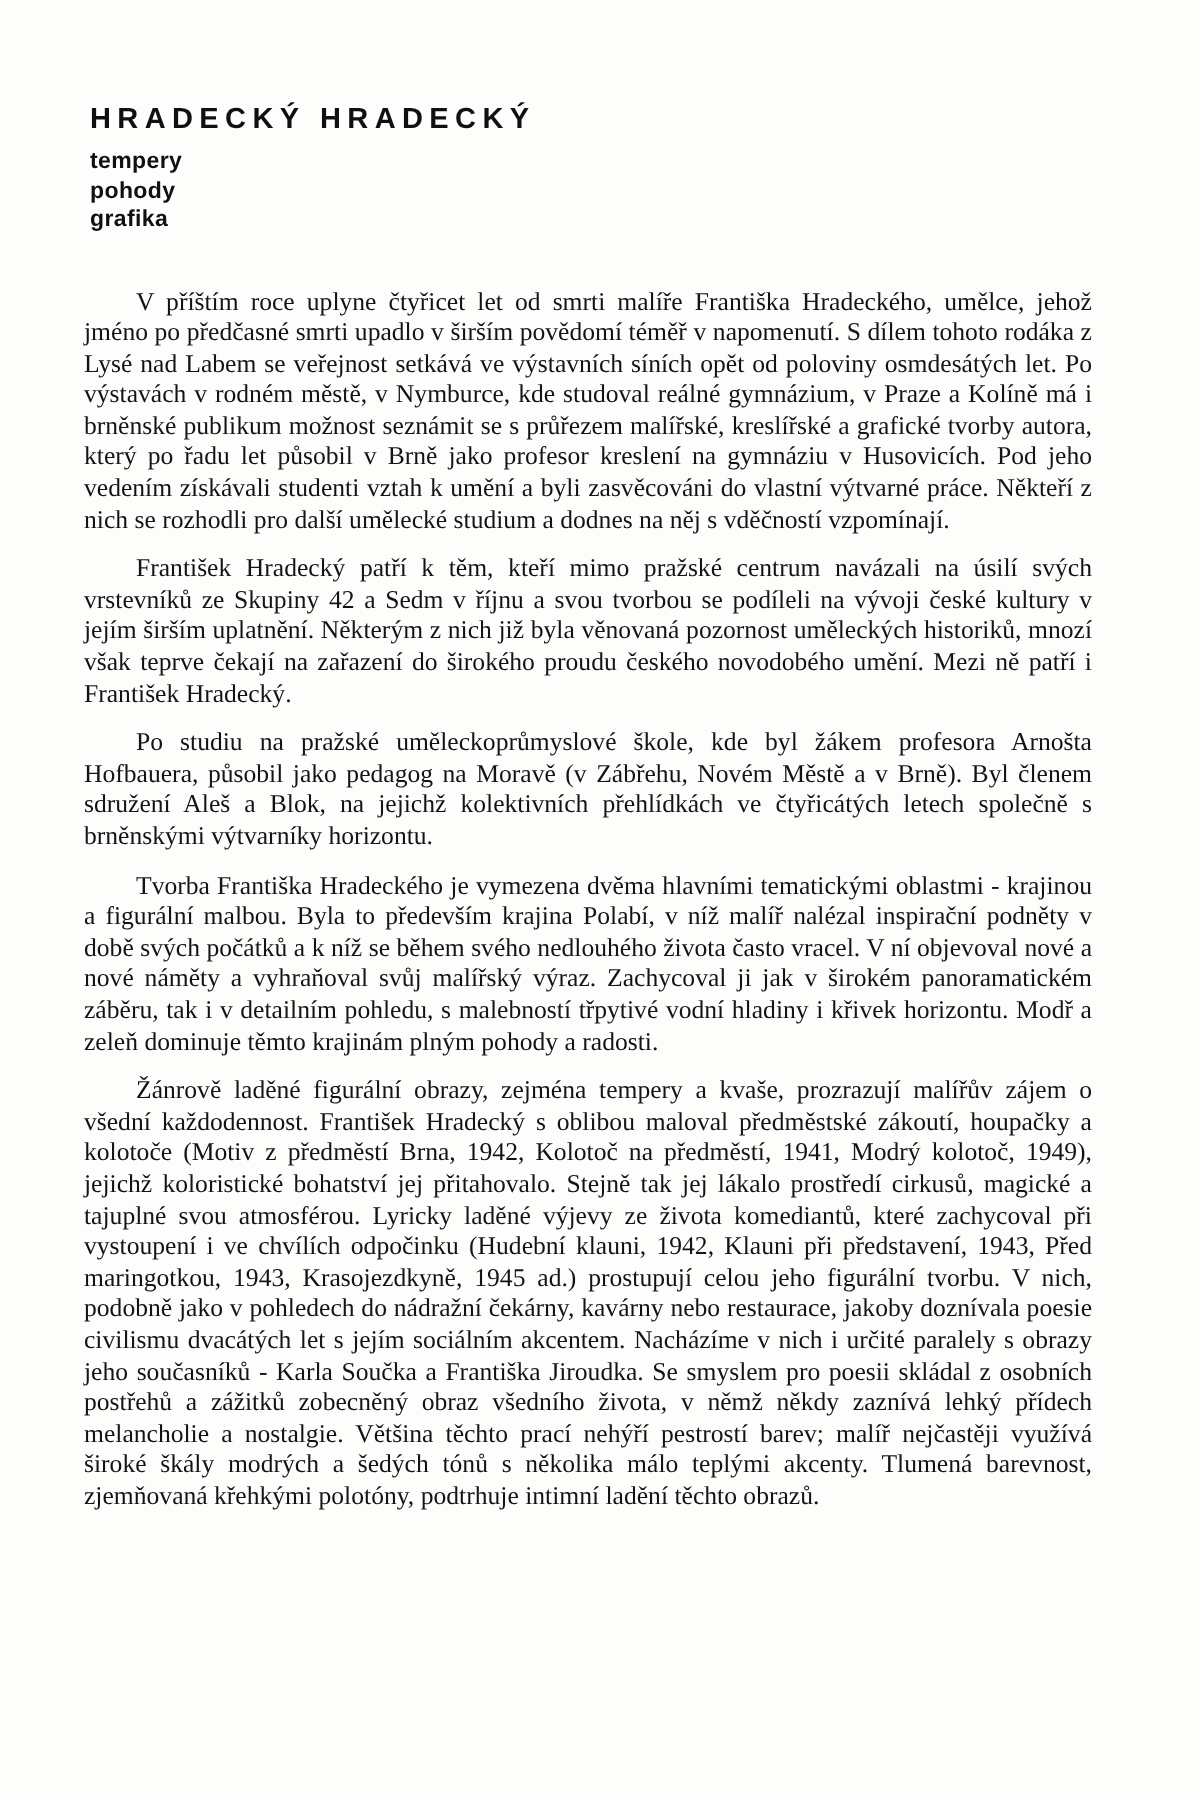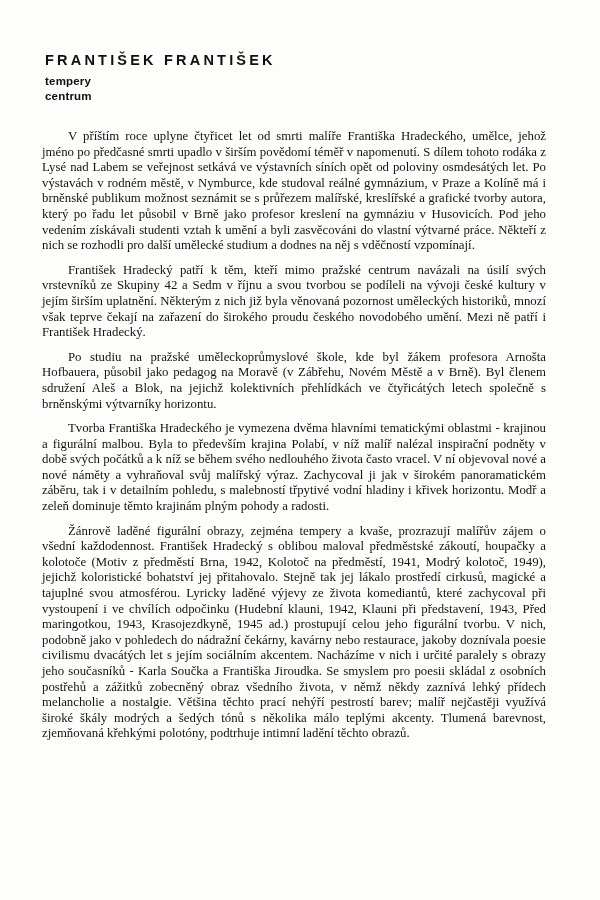--- a/index.html
+++ b/index.html
@@ -61,24 +61,25 @@
   .body-text p:last-child {
     margin-bottom: 0;
   }
 </style>
 </head>
 <body>
 
 <div class="page">
 
   <div class="header">
-    <div class="artist-name">FRANTIŠEK FRANTIŠEK</div>
+    <div class="artist-name">HRADECKÝ HRADECKÝ</div>
     <div class="subtitle-list">
       <div>tempery</div>
-      <div>centrum</div>
+      <div>pohody</div>
+      <div>grafika</div>
     </div>
   </div>
 
   <div class="body-text">
     <p>V příštím roce uplyne čtyřicet let od smrti malíře Františka Hradeckého, umělce, jehož jméno po předčasné smrti upadlo v širším povědomí téměř v napomenutí. S dílem tohoto rodáka z Lysé nad Labem se veřejnost setkává ve výstavních síních opět od poloviny osmdesátých let. Po výstavách v rodném městě, v Nymburce, kde studoval reálné gymnázium, v Praze a Kolíně má i brněnské publikum možnost seznámit se s průřezem malířské, kreslířské a grafické tvorby autora, který po řadu let působil v Brně jako profesor kreslení na gymnáziu v Husovicích. Pod jeho vedením získávali studenti vztah k umění a byli zasvěcováni do vlastní výtvarné práce. Někteří z nich se rozhodli pro další umělecké studium a dodnes na něj s vděčností vzpomínají.</p>
     <p>František Hradecký patří k těm, kteří mimo pražské centrum navázali na úsilí svých vrstevníků ze Skupiny 42 a Sedm v říjnu a svou tvorbou se podíleli na vývoji české kultury v jejím širším uplatnění. Některým z nich již byla věnovaná pozornost uměleckých historiků, mnozí však teprve čekají na zařazení do širokého proudu českého novodobého umění. Mezi ně patří i František Hradecký.</p>
     <p>Po studiu na pražské uměleckoprůmyslové škole, kde byl žákem profesora Arnošta Hofbauera, působil jako pedagog na Moravě (v Zábřehu, Novém Městě a v Brně). Byl členem sdružení Aleš a Blok, na jejichž kolektivních přehlídkách ve čtyřicátých letech společně s brněnskými výtvarníky horizontu.</p>
     <p>Tvorba Františka Hradeckého je vymezena dvěma hlavními tematickými oblastmi - krajinou a figurální malbou. Byla to především krajina Polabí, v níž malíř nalézal inspirační podněty v době svých počátků a k níž se během svého nedlouhého života často vracel. V ní objevoval nové a nové náměty a vyhraňoval svůj malířský výraz. Zachycoval ji jak v širokém panoramatickém záběru, tak i v detailním pohledu, s malebností třpytivé vodní hladiny i křivek horizontu. Modř a zeleň dominuje těmto krajinám plným pohody a radosti.</p>
     <p>Žánrově laděné figurální obrazy, zejména tempery a kvaše, prozrazují malířův zájem o všední každodennost. František Hradecký s oblibou maloval předměstské zákoutí, houpačky a kolotoče (Motiv z předměstí Brna, 1942, Kolotoč na předměstí, 1941, Modrý kolotoč, 1949), jejichž koloristické bohatství jej přitahovalo. Stejně tak jej lákalo prostředí cirkusů, magické a tajuplné svou atmosférou. Lyricky laděné výjevy ze života komediantů, které zachycoval při vystoupení i ve chvílích odpočinku (Hudební klauni, 1942, Klauni při představení, 1943, Před maringotkou, 1943, Krasojezdkyně, 1945 ad.) prostupují celou jeho figurální tvorbu. V nich, podobně jako v pohledech do nádražní čekárny, kavárny nebo restaurace, jakoby doznívala poesie civilismu dvacátých let s jejím sociálním akcentem. Nacházíme v nich i určité paralely s obrazy jeho současníků - Karla Součka a Františka Jiroudka. Se smyslem pro poesii skládal z osobních postřehů a zážitků zobecněný obraz všedního života, v němž někdy zaznívá lehký přídech melancholie a nostalgie. Většina těchto prací nehýří pestrostí barev; malíř nejčastěji využívá široké škály modrých a šedých tónů s několika málo teplými akcenty. Tlumená barevnost, zjemňovaná křehkými polotóny, podtrhuje intimní ladění těchto obrazů.</p>
   </div>

